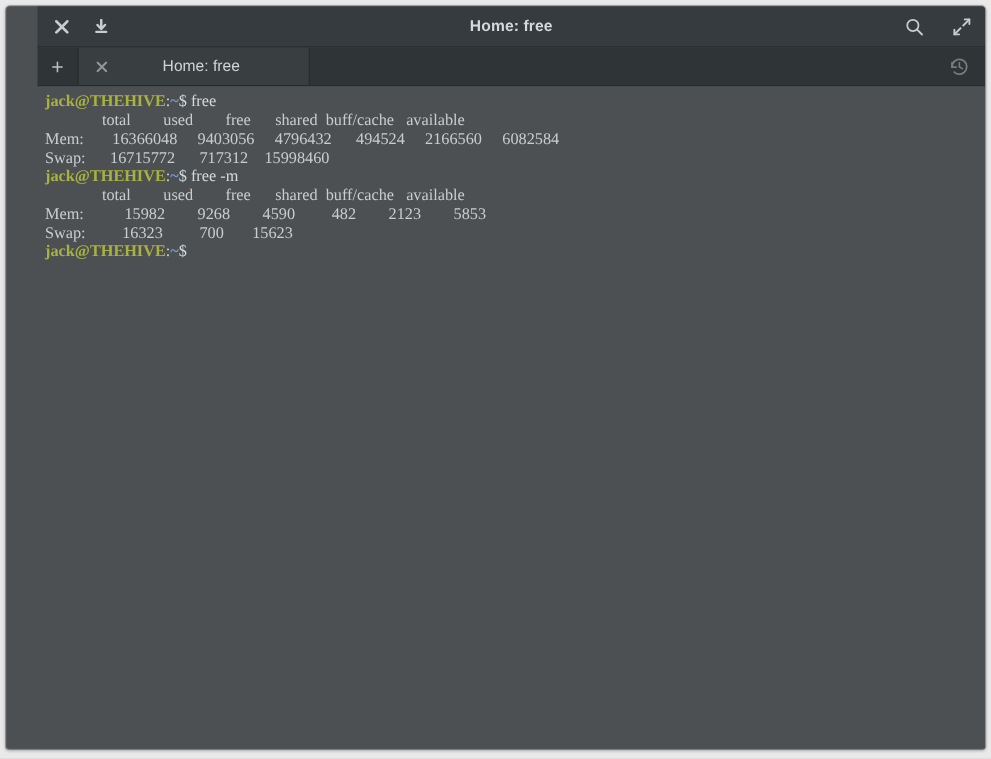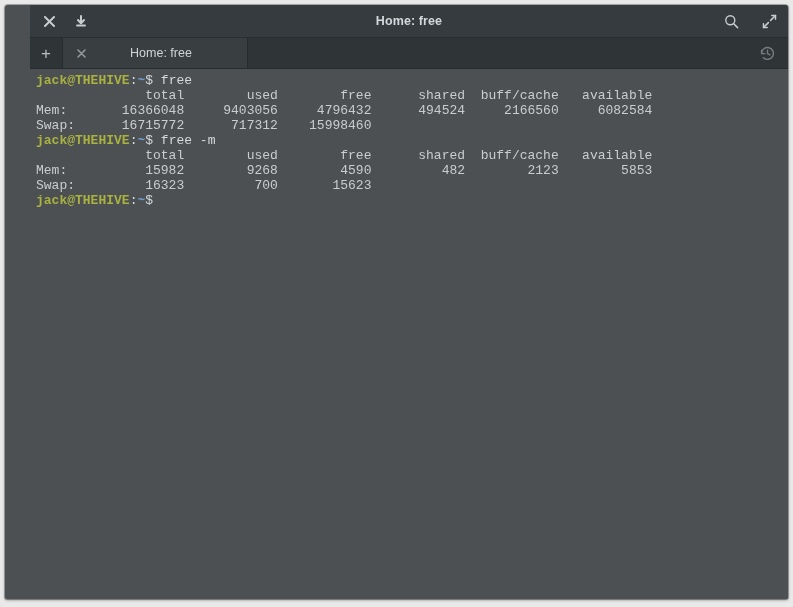--- a/index.html
+++ b/index.html
@@ -120,21 +120,21 @@
     color: #767d80;
     cursor: pointer;
   }
 
   
   #terminal {
     flex: 1;
     background: #4c5053;
     padding: 4px 0 0 6px;
     overflow: hidden;
-    font-family: Liberation Mono, monospace;
+    font-family: Liberation Serif, serif;
     font-size: 13px;
     line-height: 15px;
     color: #d5d9da;
     white-space: pre;
     letter-spacing: 0px;
   }
   .line { height: 15px; white-space: pre; }
   .c-user   { color: #aab23f; font-weight: bold; }
   .c-punct  { color: #d5d9da; }
   .c-path   { color: #6f9fd0; font-weight: bold; }

